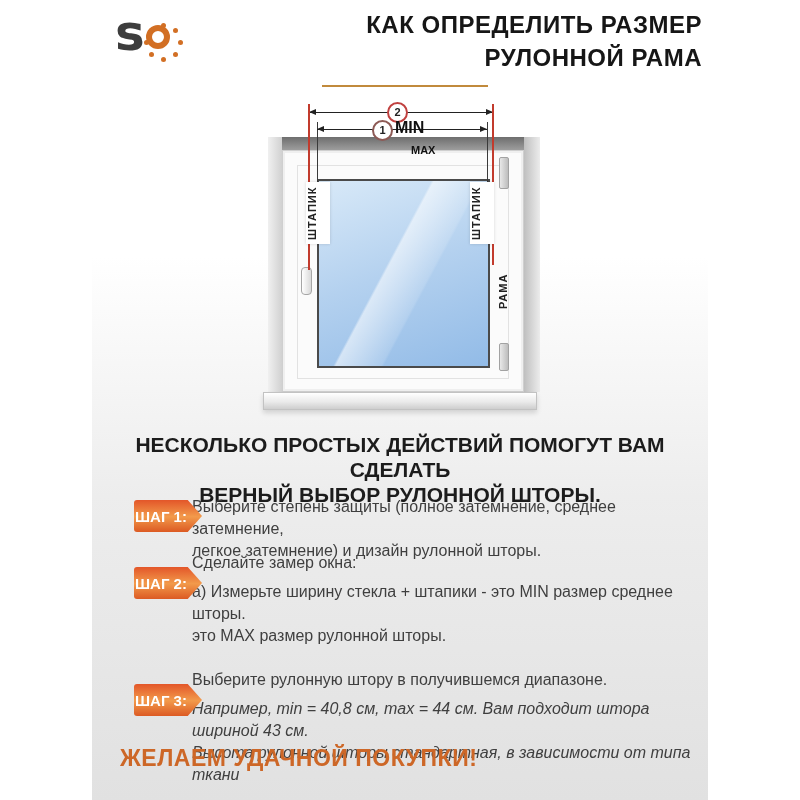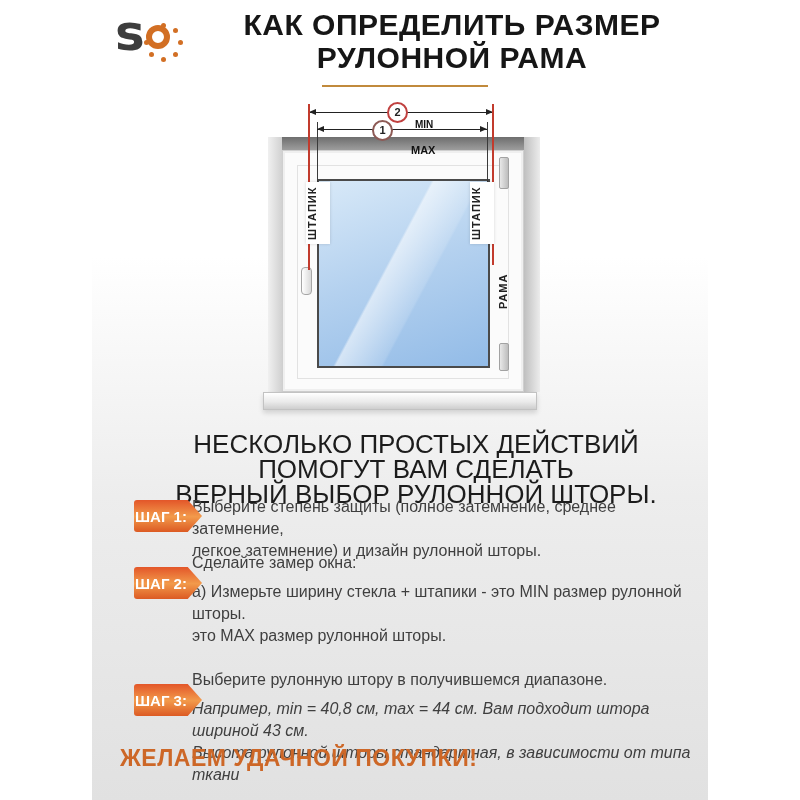--- a/index.html
+++ b/index.html
@@ -19,22 +19,22 @@
   .sun i:nth-child(1){left:26px;top:9px;}
   .sun i:nth-child(2){left:21px;top:-3px;}
   .sun i:nth-child(3){left:9px;top:-8px;}
   .sun i:nth-child(4){left:-3px;top:-3px;}
   .sun i:nth-child(5){left:-8px;top:9px;}
   .sun i:nth-child(6){left:-3px;top:21px;}
   .sun i:nth-child(7){left:9px;top:26px;}
   .sun i:nth-child(8){left:21px;top:21px;}
 
   
-  .title{position:absolute;left:110px;top:8px;width:500px;text-align:center;
-         font-size:30px;line-height:33px;font-weight:bold;color:#161616;letter-spacing:.5px;}
+  .title{position:absolute;left:110px;top:8px;width:500px;text-align:right;
+         font-size:24px;line-height:33px;font-weight:bold;color:#161616;letter-spacing:.5px;}
   .title-underline{position:absolute;left:230px;top:85px;width:166px;height:2px;background:#c18a3c;}
 
   
   .figure{position:absolute;left:168px;top:95px;width:285px;height:330px;}
   .wall-top{position:absolute;left:8px;top:42px;width:272px;height:13px;
             background:linear-gradient(180deg,#6e6e6e,#9d9d9d);}
   .wall-left{position:absolute;left:8px;top:42px;width:14px;height:255px;
              background:linear-gradient(90deg,#f0f0f0,#d1d1d1);}
   .wall-right{position:absolute;left:264px;top:42px;width:16px;height:255px;
               background:linear-gradient(90deg,#bfbfbf,#ececec);}
@@ -72,22 +72,22 @@
   .mlabel{position:absolute;font-size:11px;font-weight:bold;color:#111;z-index:6;}
   .vlabel{position:absolute;writing-mode:vertical-rl;transform:rotate(180deg);
           text-orientation:mixed;font-size:11px;font-weight:bold;color:#222;
           letter-spacing:1px;text-align:center;z-index:7;}
   .vlabel.boxed{background:#fff;box-shadow:0 0 3px rgba(0,0,0,.15);}
   .lbl-bead-left{left:46px;top:87px;width:24px;height:62px;}
   .lbl-bead-right{left:210px;top:87px;width:24px;height:62px;}
   .lbl-frame{left:237px;top:167px;width:22px;height:58px;}
 
   
-  .intro{position:absolute;left:44px;top:432px;width:560px;text-align:center;
-         font-size:26px;line-height:25px;font-weight:normal;color:#1c1c1c;}
+  .intro{position:absolute;left:28px;top:432px;width:560px;text-align:center;
+         font-size:21px;line-height:25px;font-weight:bold;color:#1c1c1c;}
 
   
   .badge{position:absolute;left:26px;width:68px;height:32px;z-index:2;padding-left:16px;}
   .badge-shape{width:100%;height:100%;border-radius:3px;display:flex;align-items:center;
      background:linear-gradient(180deg,#e35629 0%,#f29a4b 52%,#dc5a23 100%);
      clip-path:polygon(0 0,79% 0,100% 50%,79% 100%,0 100%);}
   .badge-label{color:#ffffff;font-weight:bold;font-size:15px;width:54px;text-align:center;}
   .step-text{position:absolute;left:100px;width:516px;font-size:16px;line-height:22px;
              color:#3f3f3f;}
   .step-text .ln{display:block;}
@@ -140,21 +140,21 @@
     <div class="mline" style="left:49px;top:17px;width:184px;"></div>
     <div class="ah left" style="left:49px;top:14px;"></div>
     <div class="ah right" style="left:226px;top:14px;"></div>
     <div class="mcircle" style="left:127px;top:7px;">2</div>
     <div class="mlabel" style="left:151px;top:8px;margin-top:41px;">MAX</div>
 
     <div class="mline" style="left:57px;top:34px;width:170px;"></div>
     <div class="ah left" style="left:57px;top:31px;"></div>
     <div class="ah right" style="left:220px;top:31px;"></div>
     <div class="mcircle min" style="left:112px;top:25px;">1</div>
-    <div class="mlabel" style="left:135px;top:24px;font-size:10px;margin-left:20px;">MIN</div>
+    <div class="mlabel" style="left:135px;top:24px;font-size:16px;">MIN</div>
 
     <div class="redline" style="left:48px;top:9px;height:166px;"></div>
     <div class="redline" style="left:232px;top:9px;height:161px;"></div>
     <div class="thinline" style="left:57px;top:27px;height:63px;"></div>
     <div class="thinline" style="left:227px;top:27px;height:60px;"></div>
 
     <div class="vlabel boxed lbl-bead-left">ШТАПИК</div>
     <div class="vlabel boxed lbl-bead-right">ШТАПИК</div>
     <div class="vlabel lbl-frame">РАМА</div>
   </div>
@@ -174,21 +174,21 @@
     <span class="ln">легкое затемнение) и дизайн рулонной шторы.</span>
   </div>
 
   <div class="badge" style="top:567px;">
     <div class="badge-shape">
       <span class="badge-label">ШАГ 2:</span>
     </div>
   </div>
   <div class="step-text" style="top:552px;">
     <span class="ln">Сделайте замер окна:</span>
-    <span class="ln s2-gap">а) Измерьте ширину стекла + штапики - это MIN размер рулонной шторы.</span>
+    <span class="ln s2-gap">а) Измерьте ширину стекла + штапики - это MIN размер среднее шторы.</span>
     <span class="ln">это MAX размер рулонной шторы.</span>
   </div>
 
   <div class="badge" style="top:684px;">
     <div class="badge-shape">
       <span class="badge-label">ШАГ 3:</span>
     </div>
   </div>
   <div class="step-text" style="top:669px;">
     <span class="ln">Выберите рулонную штору в получившемся диапазоне.</span>

